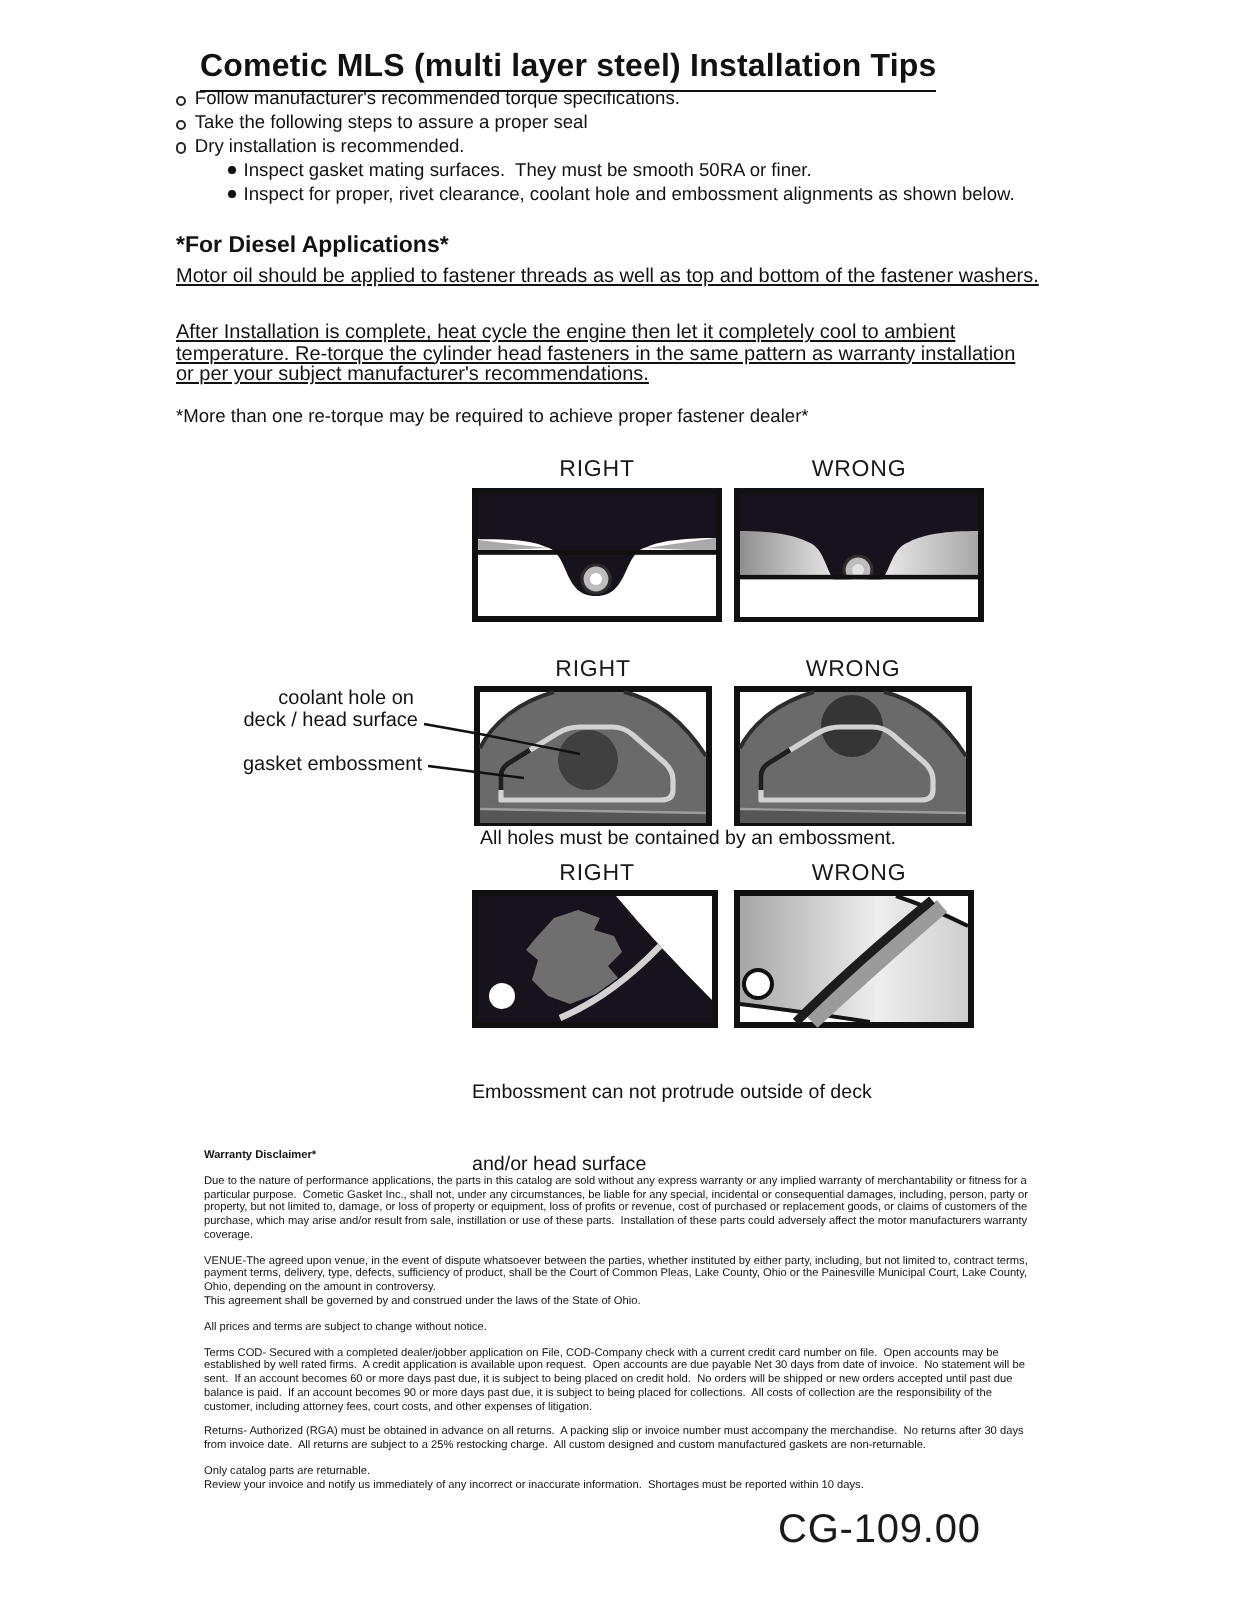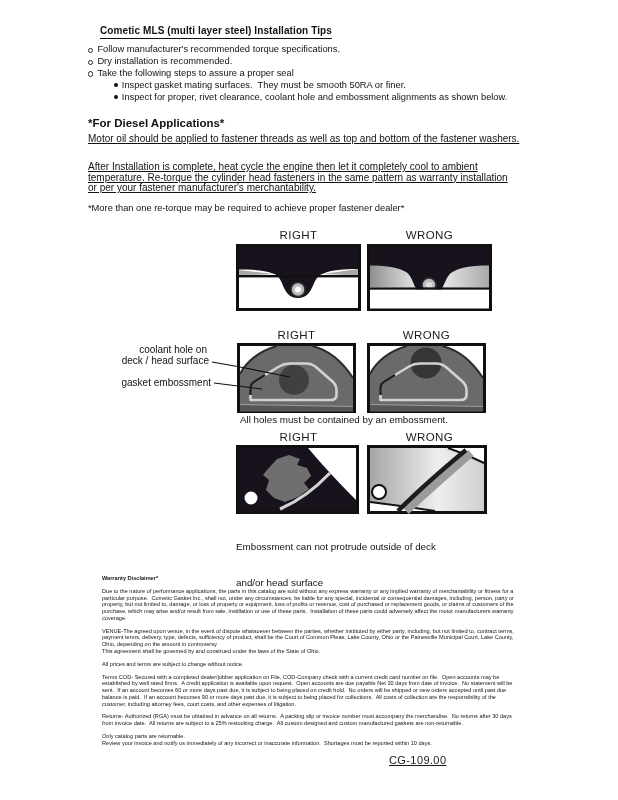--- a/index.html
+++ b/index.html
@@ -1,19 +1,19 @@
 <!DOCTYPE html>
 <html><head>
 <meta charset="utf-8">
 <style>
   html,body{margin:0;padding:0;background:#fff;}
   .page{position:relative;width:618px;height:800px;background:#ffffff;
         font-family:"Liberation Sans",sans-serif;color:#121212;overflow:hidden;}
   .abs{position:absolute;}
-  .title{left:100px;top:25px;font-size:10px;font-weight:bold;letter-spacing:.1px;
+  .title{left:100px;top:25px;font-size:16px;font-weight:bold;letter-spacing:.1px;
          border-bottom:1.7px solid #121212;padding-bottom:1.5px;}
   .bullets{left:88px;top:44px;font-size:9.3px;line-height:11.9px;}
   .brow{display:flex;align-items:flex-start;}
   .btxt{white-space:pre;text-align:right;}
   .bdot{width:3.4px;height:3.4px;border:1px solid #2a2a2a;border-radius:50%;margin:3.6px 4px 0 0;flex:none;}
   .sub{margin-left:26px;}
   .sdot{width:3.8px;height:3.8px;background:#121212;border-radius:50%;margin:3.6px 4px 0 0;flex:none;}
   .h2{left:88px;top:117px;font-size:11.5px;font-weight:bold;}
   .plines{font-size:10px;line-height:10.5px;text-decoration:underline;}
   .plines div{white-space:pre;}
@@ -34,61 +34,61 @@
   .cap3{left:236px;top:517px;}
   .ann{font-size:10px;text-align:right;white-space:pre;color:#121212;}
   .ann1a{left:88px;top:344px;width:119px;}
   .ann1b{left:88px;top:355px;width:121px;}
   .ann2{left:88px;top:377px;width:123px;}
   .fineprint{left:102px;top:575px;width:418px;font-size:5.6px;line-height:6.72px;color:#151515;}
   .fphead{font-weight:bold;margin:0 0 6.2px 0;}
   .fp{white-space:pre-wrap;margin:0 0 6.2px 0;}
   .fp.tight{margin:0 0 0 0;}
   .fp.gapafter{margin:0 0 6.2px 0;}
-  .footer{left:389px;top:754px;font-size:11px;letter-spacing:.4px;color:#1a1a1a;text-decoration:underline;}
+  .footer{left:389px;top:754px;font-size:20px;letter-spacing:.4px;color:#1a1a1a;}
 </style>
 </head>
 <body>
 
 <div class="page">
 
   <div class="abs title">Cometic MLS (multi layer steel) Installation Tips</div>
 
   <div class="abs bullets">
     <div class="brow">
       <span class="bdot"></span>
       <span class="btxt">Follow manufacturer's recommended torque specifications.</span>
     </div>
     <div class="brow">
       <span class="bdot"></span>
-      <span class="btxt">Dry installation is recommended.</span>
+      <span class="btxt">Take the following steps to assure a proper seal</span>
     </div>
     <div class="brow">
       <span class="bdot"></span>
-      <span class="btxt">Take the following steps to assure a proper seal</span>
+      <span class="btxt">Dry installation is recommended.</span>
     </div>
     <div class="brow sub">
       <span class="sdot"></span>
       <span class="btxt">Inspect gasket mating surfaces.  They must be smooth 50RA or finer.</span>
     </div>
     <div class="brow sub">
       <span class="sdot"></span>
       <span class="btxt">Inspect for proper, rivet clearance, coolant hole and embossment alignments as shown below.</span>
     </div>
   </div>
 
   <div class="abs h2">*For Diesel Applications*</div>
 
   <div class="abs plines p1">
     <div>Motor oil should be applied to fastener threads as well as top and bottom of the fastener washers.</div>
   </div>
   <div class="abs plines p2">
     <div>After Installation is complete, heat cycle the engine then let it completely cool to ambient</div>
     <div>temperature. Re-torque the cylinder head fasteners in the same pattern as warranty installation</div>
-    <div>or per your fastener manufacturer's merchantability.</div>
+    <div>or per your subject manufacturer's recommendations.</div>
   </div>
   <div class="abs p3">*More than one re-torque may be required to achieve proper fastener dealer*</div>
 
   <div class="abs dlabel lr1r">RIGHT</div>
   <div class="abs dlabel lr1w">WRONG</div>
 
   <svg class="abs d1r" width="125" height="67" viewBox="0 0 125 67">
     <rect x="1.5" y="1.5" width="122" height="64" fill="#ffffff" stroke="#101010" stroke-width="3"></rect>
     <polygon points="3,26 38,30 3,31.6" fill="#a9a9a9"></polygon>
     <polygon points="122,25 87,30 122,31.6" fill="#a9a9a9"></polygon>

